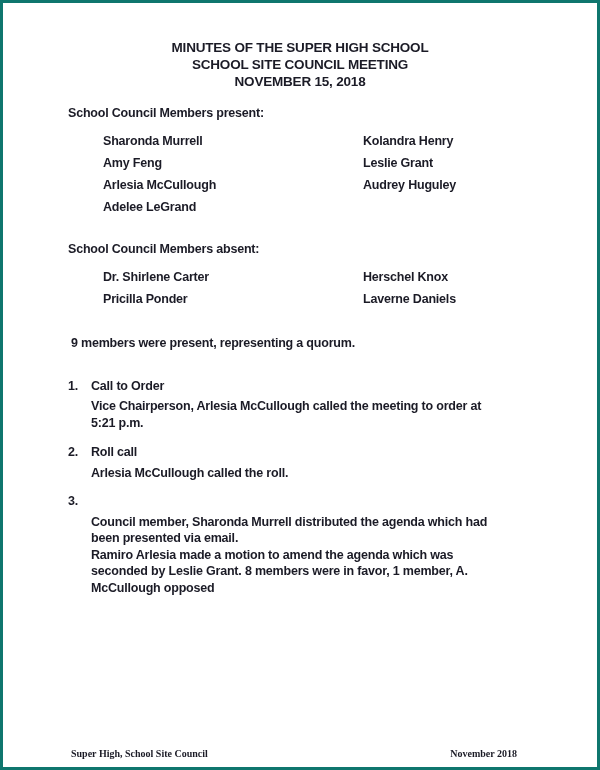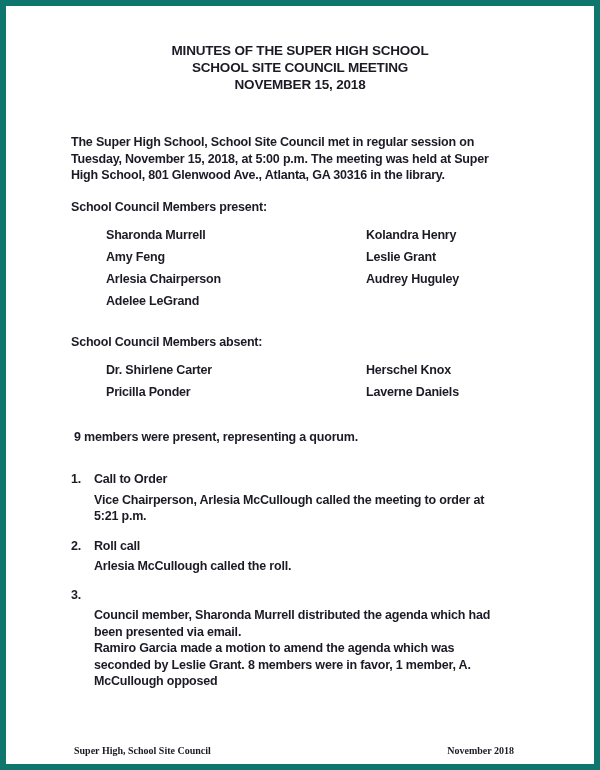--- a/index.html
+++ b/index.html
@@ -8,21 +8,21 @@
     font-family: "Liberation Sans", "DejaVu Sans", sans-serif;
     font-weight: bold;
     color: #1b1b26;
     letter-spacing: -0.2px;
   }
   .page {
     position: relative;
     width: 600px;
     height: 770px;
     background: #ffffff;
-    border: 6px solid #0f766e;
+    border: 3px solid #0f766e;
     overflow: hidden;
   }
   .title-block {
     margin-top: 36px;
     text-align: center;
     font-size: 13.5px;
     line-height: 17px;
   }
   .content {
     margin: 0 70px 0 65px;
@@ -61,39 +61,34 @@
 <div class="page">
 
   <div class="title-block">
     <div class="line">MINUTES OF THE SUPER HIGH SCHOOL</div>
     <div class="line">SCHOOL SITE COUNCIL MEETING</div>
     <div class="line">NOVEMBER 15, 2018</div>
   </div>
 
   <div class="content">
 
-    <div class="intro">
-      <div class="line">The Super High School, School Site Council met in regular session on</div>
-      <div class="line">Tuesday, November 15, 2018, at 5:00 p.m. The meeting was held at Super</div>
-      <div class="line">High School, 801 Glenwood Ave., Atlanta, GA 30316 in the library.</div>
-    </div>
 
     <div class="section-heading">School Council Members present:</div>
 
     <div class="member-list">
       <div class="member-row">
         <span class="mcol-l">Sharonda Murrell</span>
         <span class="mcol-r">Kolandra Henry</span>
       </div>
       <div class="member-row">
         <span class="mcol-l">Amy Feng</span>
         <span class="mcol-r">Leslie Grant</span>
       </div>
       <div class="member-row">
-        <span class="mcol-l">Arlesia Chairperson</span>
+        <span class="mcol-l">Arlesia McCullough</span>
         <span class="mcol-r">Audrey Huguley</span>
       </div>
       <div class="member-row">
         <span class="mcol-l">Adelee LeGrand</span>
         <span class="mcol-r"></span>
       </div>
     </div>
 
     <div class="section-heading absent-heading">School Council Members absent:</div>
 
@@ -131,21 +126,21 @@
       </div>
     </div>
 
     <div class="agenda-item" style="margin-top:12px;">
       <div class="item-head">
         <span class="num">3.</span>
       </div>
       <div class="item-body">
         <div class="line">Council member, Sharonda Murrell distributed the agenda which had</div>
         <div class="line">been presented via email.</div>
-        <div class="line">Ramiro Garcia made a motion to amend the agenda which was</div>
+        <div class="line">Ramiro Arlesia made a motion to amend the agenda which was</div>
         <div class="line">seconded by Leslie Grant. 8 members were in favor, 1 member, A.</div>
         <div class="line">McCullough opposed</div>
       </div>
     </div>
 
   </div>
 
   <div class="footer">
     <span>Super High, School Site Council</span>
     <span>November 2018</span>

